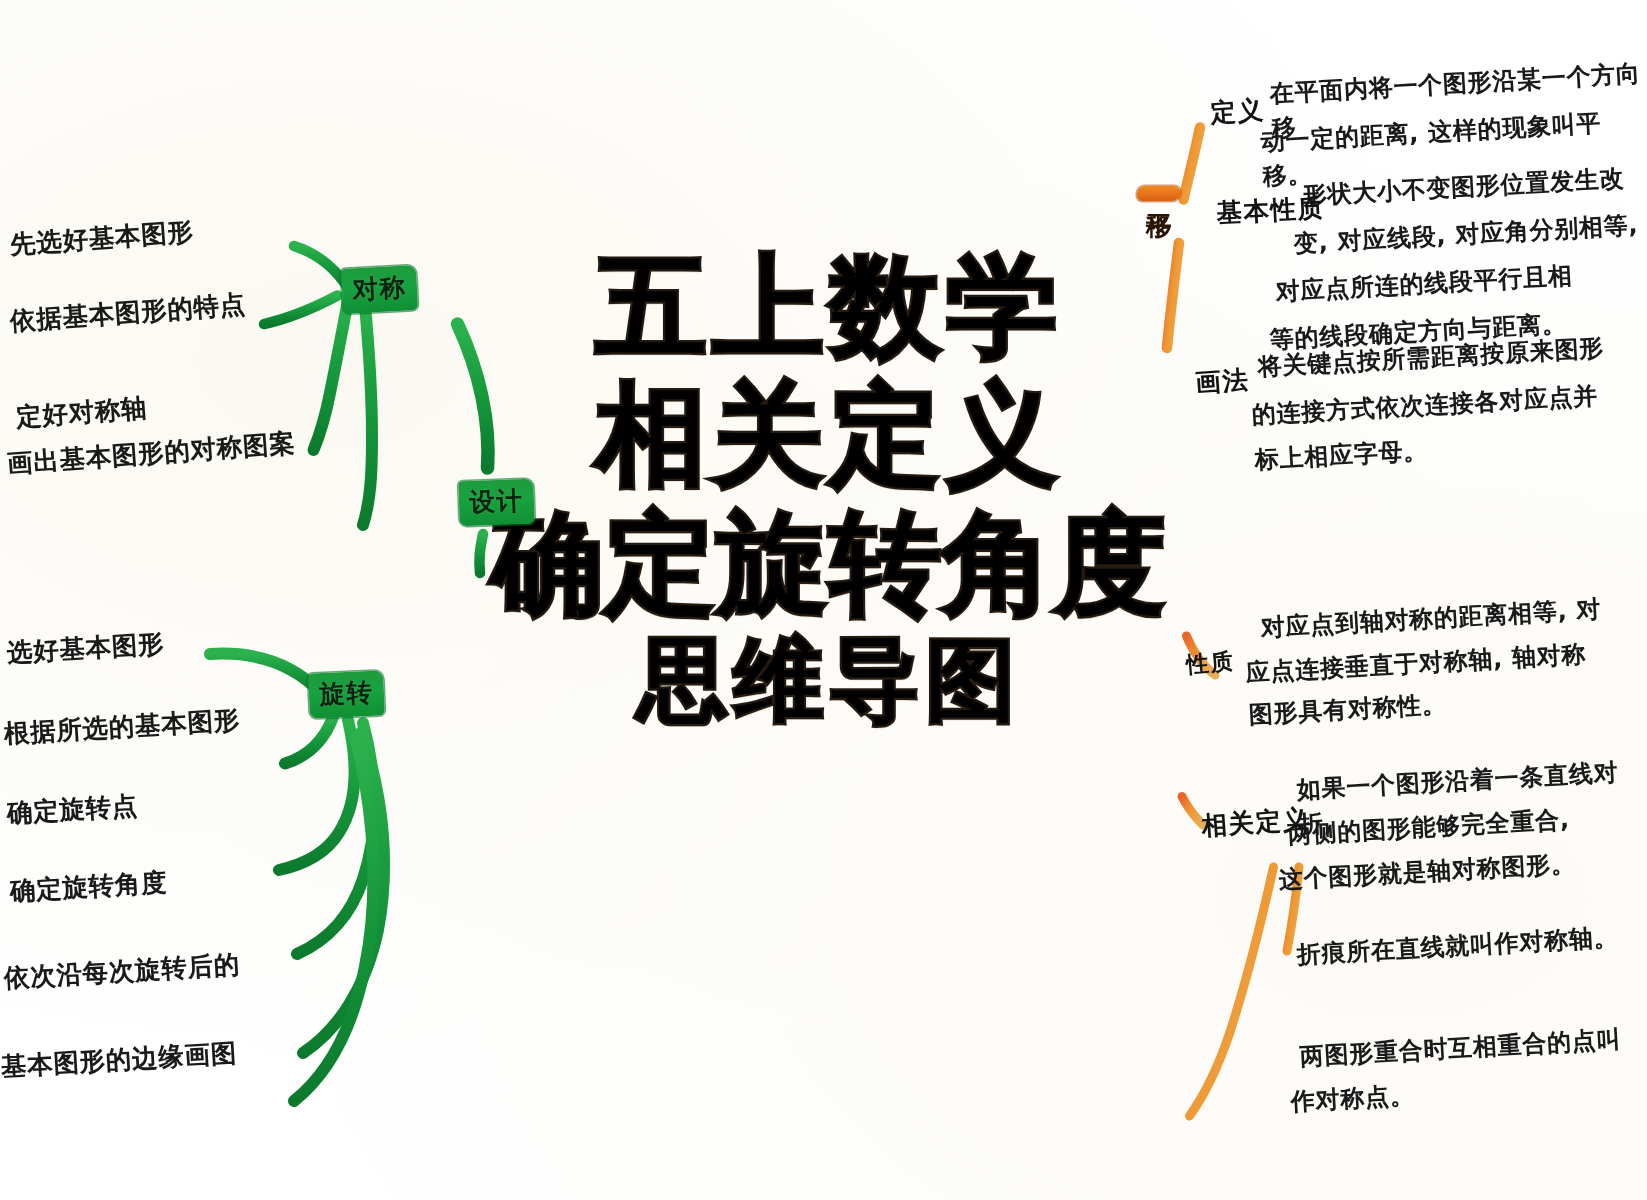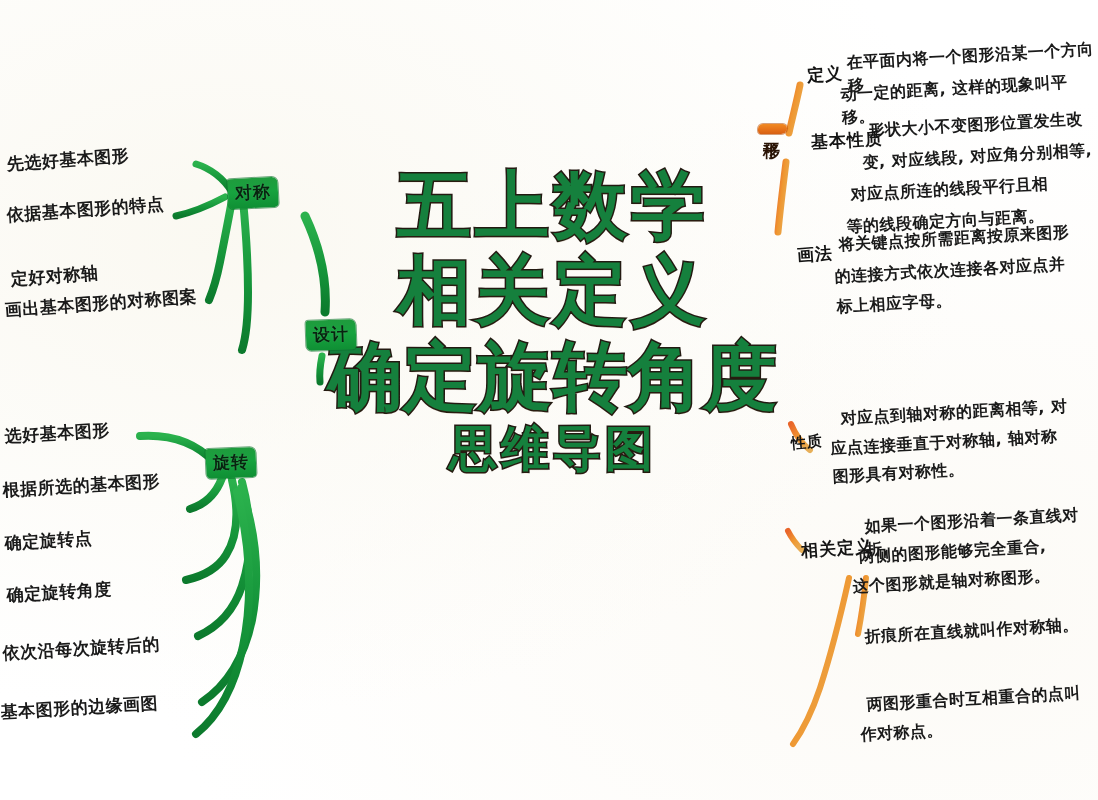--- a/index.html
+++ b/index.html
@@ -32,32 +32,32 @@
     position: absolute;
     left: 288px;
     top: 168px;
     width: 530px;
     text-align: center;
     z-index: 6;
   }
   .title-line {
     font-family: "DejaVu Sans", "Liberation Sans", sans-serif;
     font-weight: 700;
-    color: #15803d;
+    color: #000000;
     -webkit-text-stroke: 3px #231a12;
     paint-order: stroke fill;
     letter-spacing: 4px;
     line-height: 1.02;
     white-space: nowrap;
     text-shadow: 0 2px 0 rgba(80,50,10,0.12);
   }
   .t1 { font-size: 74px; margin-bottom: 10px; }
   .t2 { font-size: 74px; margin-bottom: 10px; }
   .t3 { font-size: 74px; margin-bottom: 10px; letter-spacing: 1px; }
-  .t4 { font-size: 48px; }
+  .t4 { font-size: 60px; }
 
   
   .note {
     position: absolute;
     font-family: "DejaVu Sans", "Liberation Sans", sans-serif;
     color: #1a1a1a;
     font-size: 17px;
     line-height: 1.42;
     font-weight: 600;
     letter-spacing: 0.5px;

